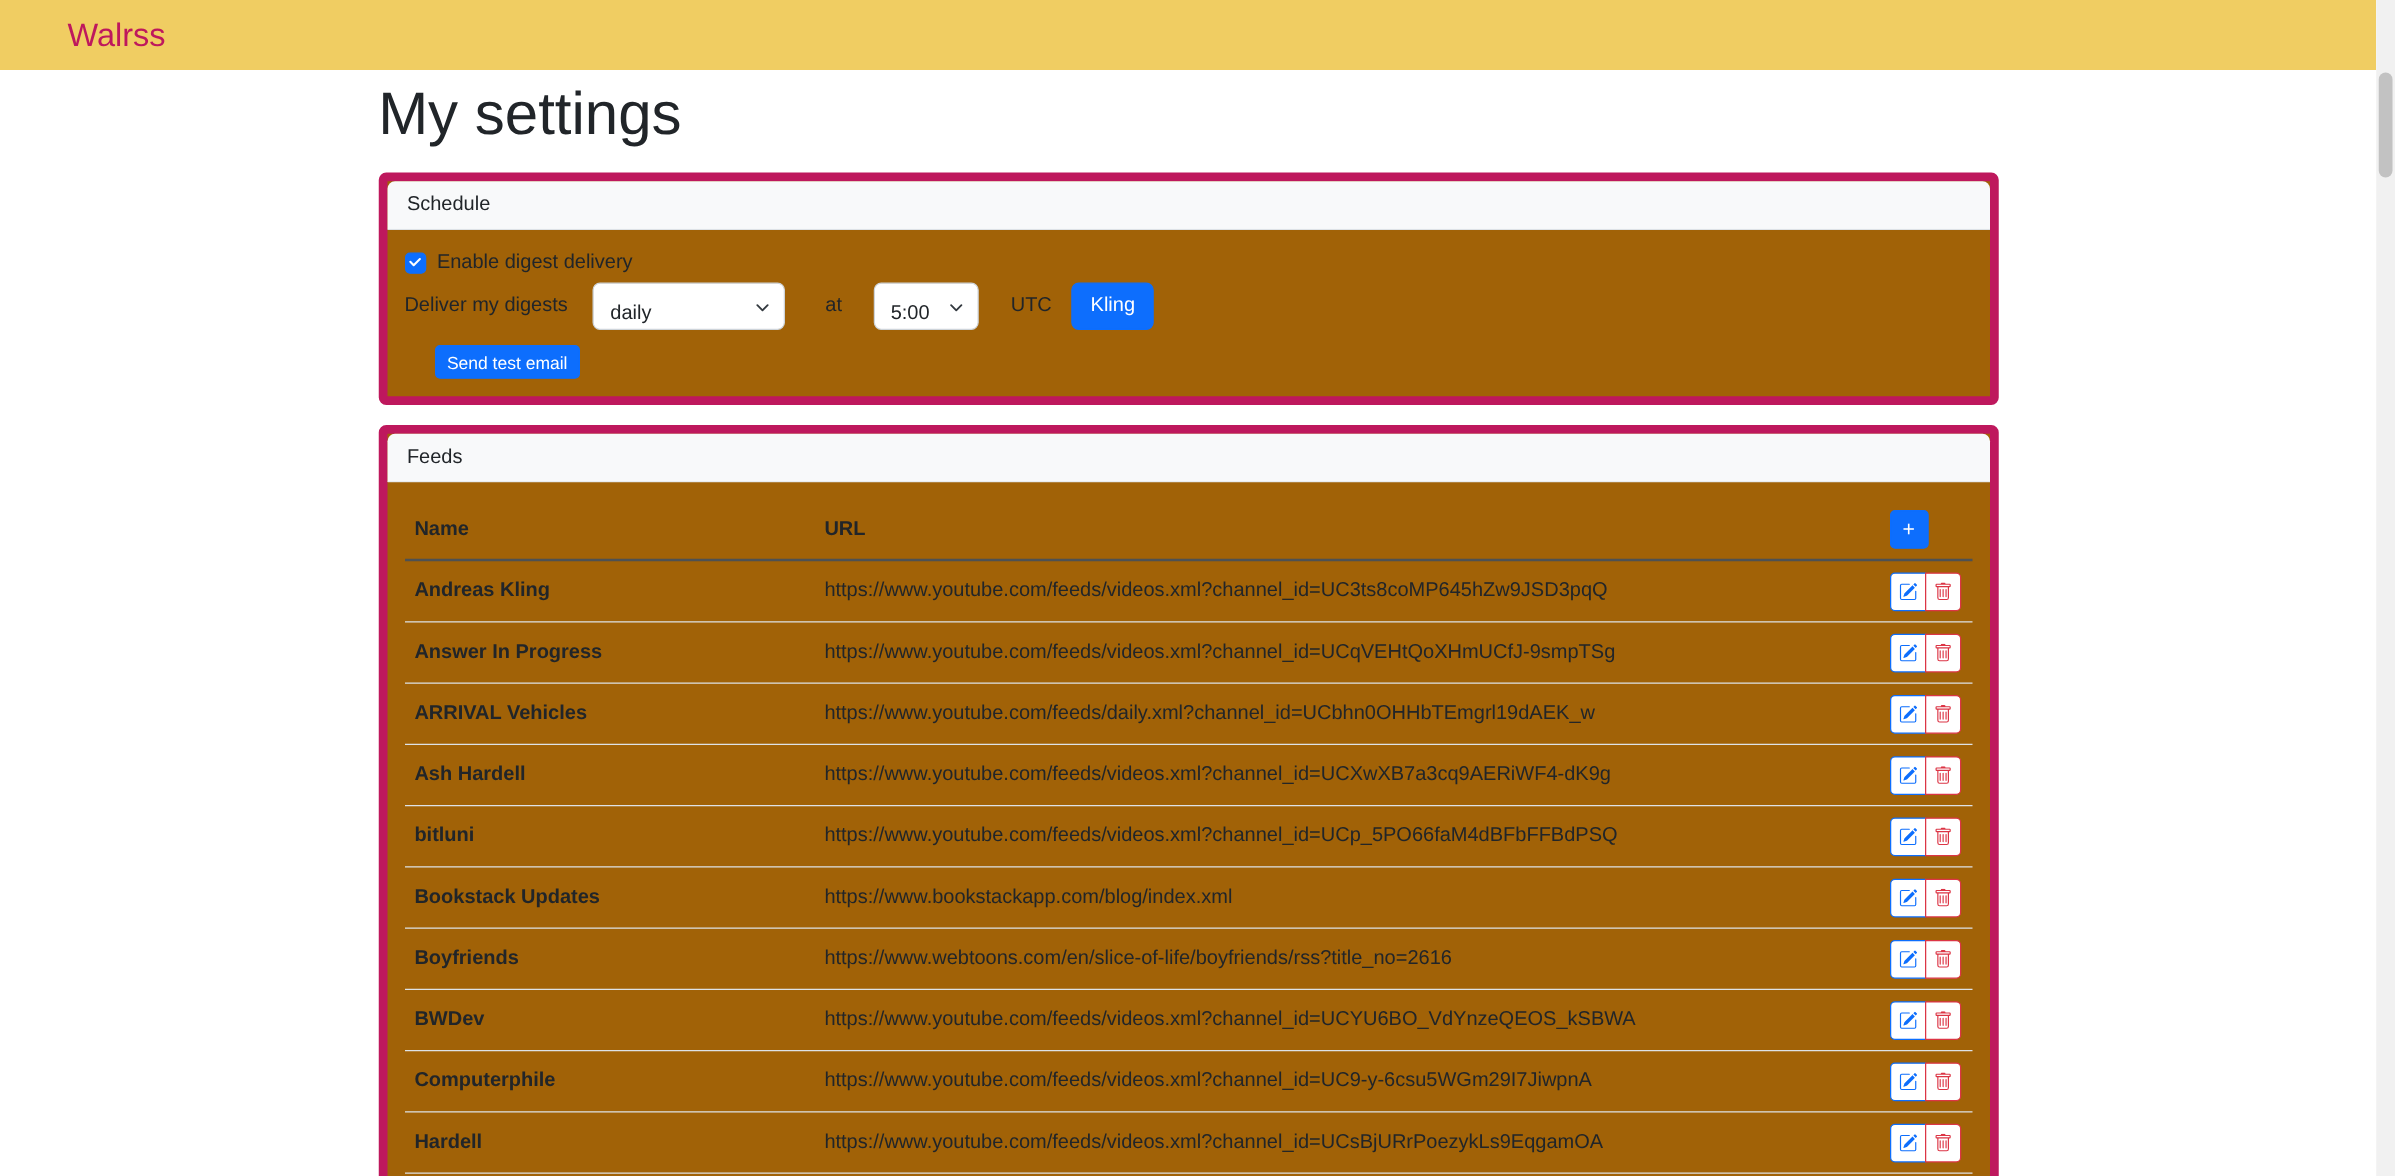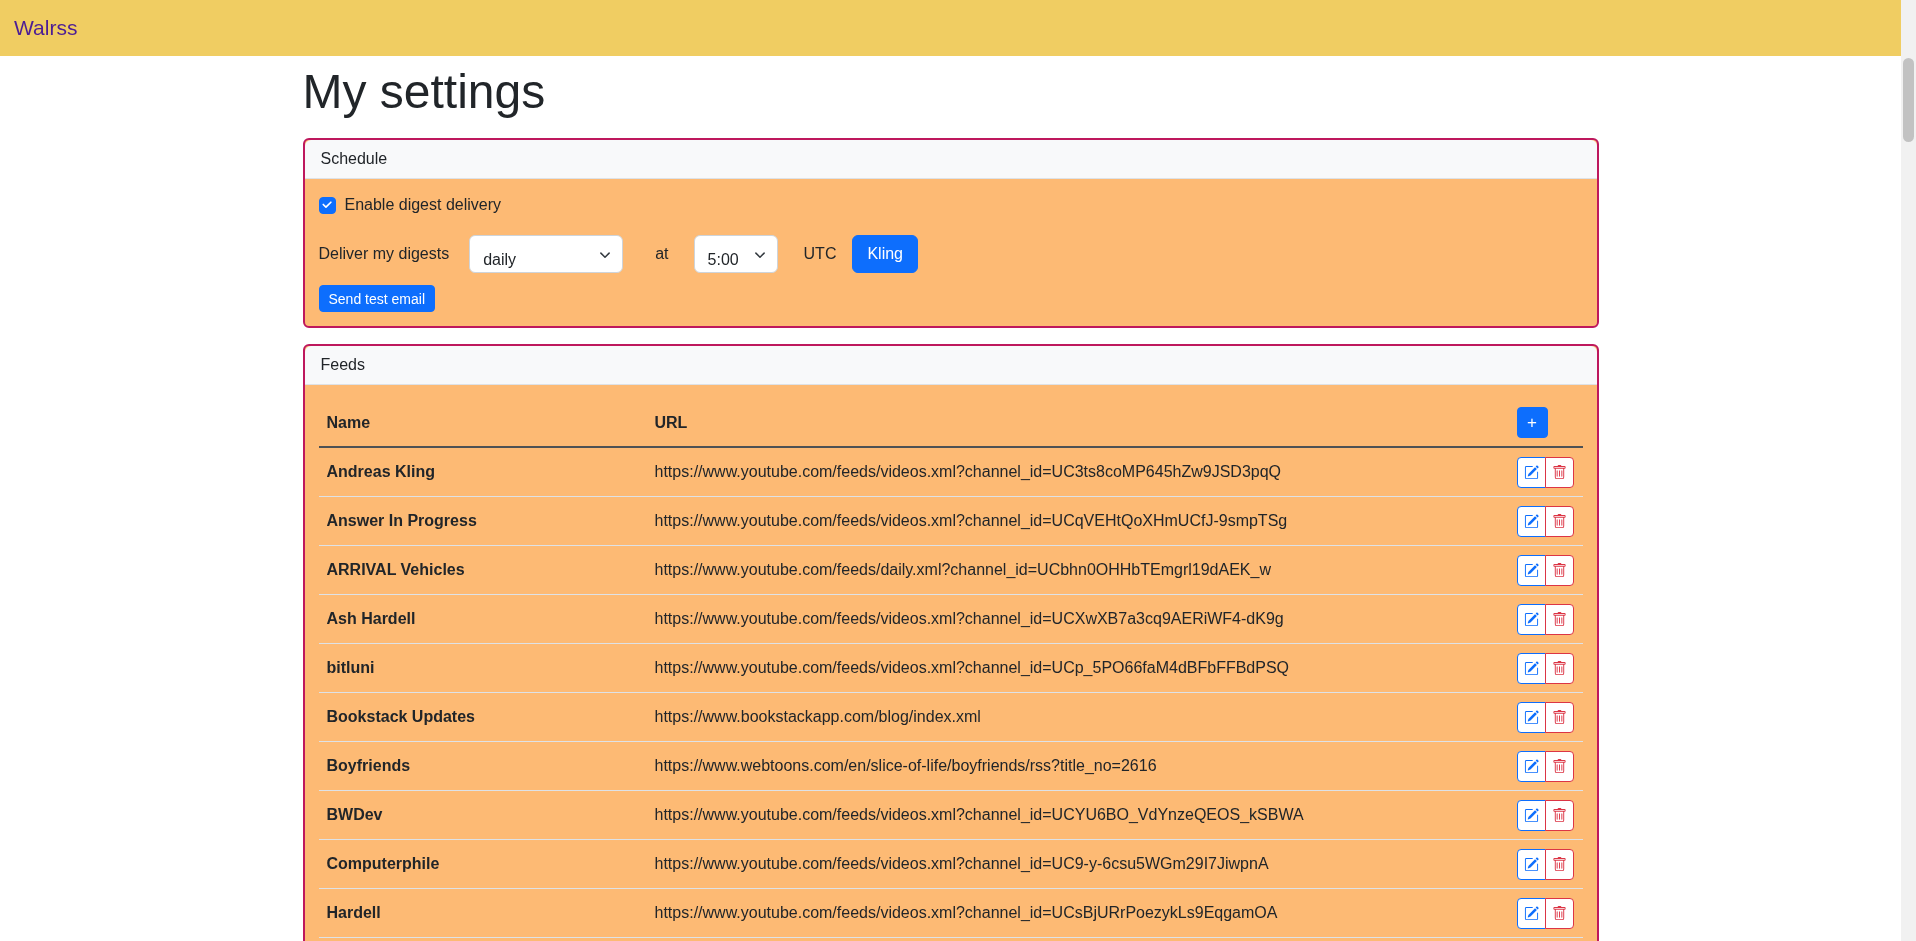--- a/index.html
+++ b/index.html
@@ -7,38 +7,38 @@
   body {
     width: 1916px; height: 941px; overflow: hidden; position: relative;
     background: #fff; color: #212529;
     font-family: "Liberation Sans", "DejaVu Sans", sans-serif;
     font-size: 16px; line-height: 1.5;
   }
   .page { position: absolute; top: 0; left: 0; right: 15px; bottom: 0; overflow: hidden; }
 
   
   .navbar { height: 56px; background: var(--navbar_bg, #f0cd62); display: flex; align-items: center; padding: 0 14px; }
-  .brand { font-size: 21px; color: #4c1d95; cursor: pointer; }
+  .brand { font-size: 26px; color: #be185d; cursor: pointer; margin-left: 40px; }
 
   
   .container { width: 1320px; margin: 0 auto; padding: 12px 12px 0; }
   h1.page-title { font-size: 48px; font-weight: 400; line-height: 48px; margin: 0 0 22px 0; }
 
   
-  .card { border: 2px solid #be185d; border-radius: 6px; background: #fdba74; margin-bottom: 16px; }
+  .card { border: 7px solid #be185d; border-radius: 6px; background: #a16207; margin-bottom: 16px; }
   .card-header {
     background: var(--card_header_bg, #f8f9fa);
     border-bottom: 1px solid #dee2e6;
     border-radius: 6px 6px 0 0;
     padding: 8px 16px; line-height: 22px;
   }
   .card-body { padding: 14px; }
 
   
-  .form-check { display: flex; align-items: center; margin-bottom: 18px; }
+  .form-check { display: flex; align-items: center; margin-bottom: 4px; }
   .checkbox {
     width: 17px; height: 17px; flex: 0 0 17px;
     background: var(--primary, #0d6efd); border: 1px solid var(--primary, #0d6efd);
     border-radius: 4px; display: inline-flex; align-items: center; justify-content: center;
     margin-right: 9px; cursor: pointer;
   }
   .checkbox svg { width: 12px; height: 12px; display: block; }
   .form-row { display: flex; align-items: center; margin-bottom: 12px; }
   .lbl { white-space: nowrap; }
   .select {
@@ -47,21 +47,21 @@
     padding: 0 34px 0 13px; cursor: pointer; white-space: nowrap;
   }
   .select .caret { position: absolute; right: 11px; top: 13px; }
   .select-freq { width: 154px; margin-left: 20px; margin-right: 32px; }
   .select-time { width: 84px; margin-left: 25px; margin-right: 26px; }
   .lbl-tz { margin-right: 16px; }
 
   .btn { display: inline-flex; align-items: center; justify-content: center; border: 1px solid transparent; cursor: pointer; font-family: inherit; }
   .btn-primary { background: var(--primary, #0d6efd); border-color: var(--primary, #0d6efd); color: #fff; }
   .btn-save { height: 38px; padding: 0 14px; border-radius: 6px; font-size: 16px; }
-  .btn-sm { height: 27px; padding: 0 9px; border-radius: 4px; font-size: 14px; }
+  .btn-sm { height: 27px; padding: 0 9px; border-radius: 4px; font-size: 14px; margin-left: 24px; }
 
   
   table.feeds-table { width: 100%; border-collapse: collapse; }
   .feeds-table th, .feeds-table td { text-align: left; vertical-align: middle; }
   .feeds-table thead th { padding: 10px 8px; border-bottom: 2px solid #4d5154; font-weight: 700; }
   .feeds-table tbody td { padding: 12px 8px; border-bottom: 1px solid #dee2e6; }
   .col-name { width: 328px; }
   .col-actions { width: 74px; padding: 8px !important; }
   td.name { font-weight: 700; }
   td.url { white-space: nowrap; }

